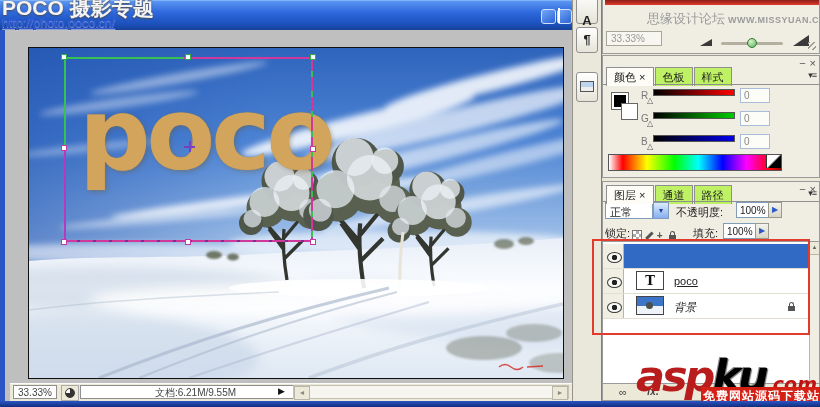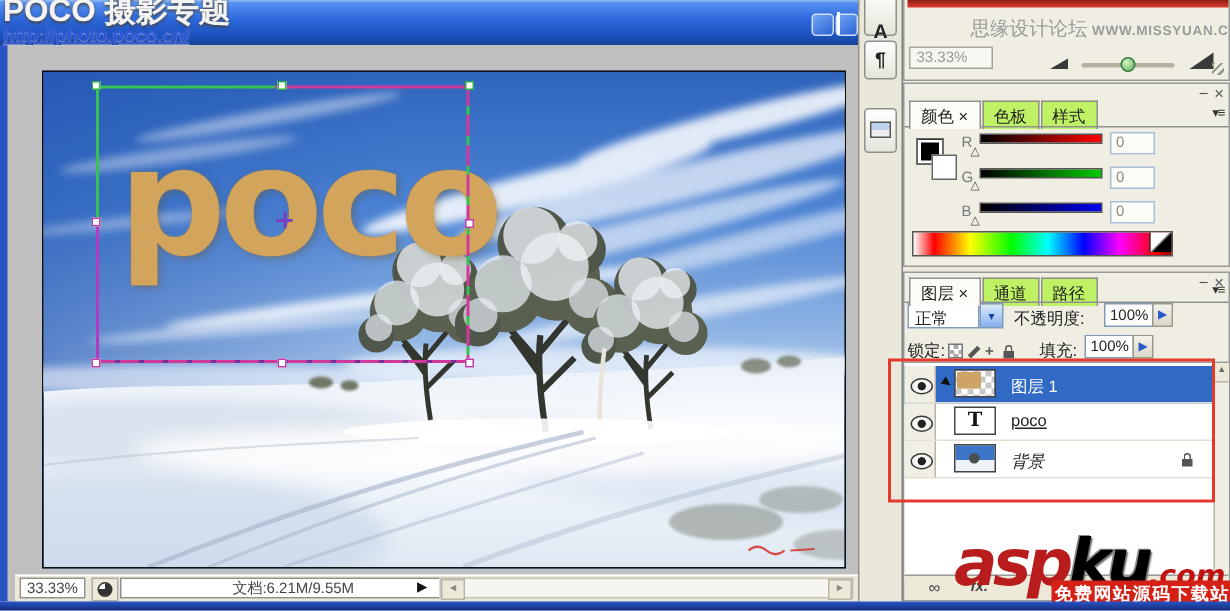--- a/index.html
+++ b/index.html
@@ -168,21 +168,21 @@
     border-top:1px solid #9a9a9a;color:#444;}
   .lb-link{position:absolute;left:16px;top:2px;font-size:11px;}
   .lb-fx{position:absolute;left:44px;top:2px;font-size:10px;font-style:italic;font-weight:bold;}
 
   
   .red-annotation{position:absolute;left:592px;top:239px;width:218px;height:96px;
     border:2px solid #e23b2e;box-sizing:border-box;pointer-events:none;}
   .poco-wm{position:absolute;left:2px;top:-3px;line-height:1.05;pointer-events:none;}
   .poco-wm .t{font-size:21px;font-weight:900;color:#f4f4f4;letter-spacing:0;
     text-shadow:0 1px 2px rgba(70,70,70,.95),0 0 1px #888;}
-  .poco-wm .u{display:block;font-size:12.5px;font-weight:bold;color:#2f55d4;
+  .poco-wm .u{display:block;font-size:12.5px;font-weight:normal;color:#2f55d4;
     text-decoration:underline;text-shadow:0 1px 1px rgba(255,255,255,.5);margin-top:-2px;}
   .aspku{position:absolute;left:636px;top:351px;white-space:nowrap;pointer-events:none;
     font-family:"DejaVu Sans",sans-serif;}
   .aspku .asp{font-style:italic;font-weight:900;font-size:43px;color:#b91c1c;letter-spacing:-3px;}
   .aspku .ku{font-style:italic;font-weight:900;font-size:43px;color:#000000;letter-spacing:-3px;
     text-shadow:-1px -1px 0 #88888c,1px 1px 1px #6e6e72;}
   .aspku .tld{font-style:italic;font-weight:bold;font-size:19px;color:#c01010;}
   .aspku-tag{position:absolute;left:701px;top:387px;background:#d42015;color:#fff;
     font-size:12px;font-weight:bold;padding:1px 2px;letter-spacing:1px;white-space:nowrap;}
   .bottom-strip{position:absolute;left:0;bottom:0;width:820px;height:6px;
@@ -406,27 +406,20 @@
       </span>
       <span class="llabel" style="left:90px;top:44px;">填充:</span>
       <span class="lvbox" style="left:120px;top:41px;">100%</span>
       <span class="lspin" style="left:152px;top:41px;">▶</span>
 
       <div class="layers-list">
         <div class="lrow row-sel" style="top:2px;">
           <span class="eye-cell">
               <i class="eye"></i>
             </span>
-          <span style="position:absolute;left:21px;top:0;right:0;bottom:0;background:#316ac5;">
-            <i class="brush-mark"></i>
-            <span class="thumb checker-thumb">
-                <i class="tan-blob"></i>
-              </span>
-            <span class="lname">图层 1</span>
-          </span>
         </div>
         <div class="lrow" style="top:27px;">
           <span class="eye-cell">
               <i class="eye"></i>
             </span>
           <span class="thumb t-thumb" style="left:33px;">T</span>
           <span class="lname poco" style="left:71px;">poco</span>
         </div>
         <div class="lrow" style="top:52px;">
           <span class="eye-cell">

